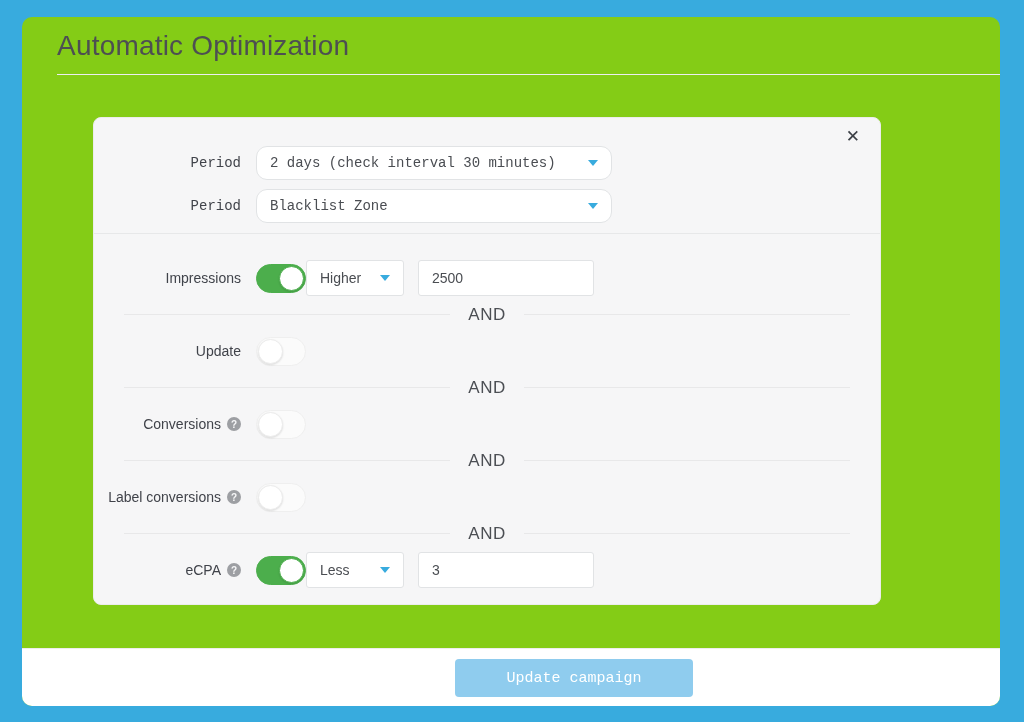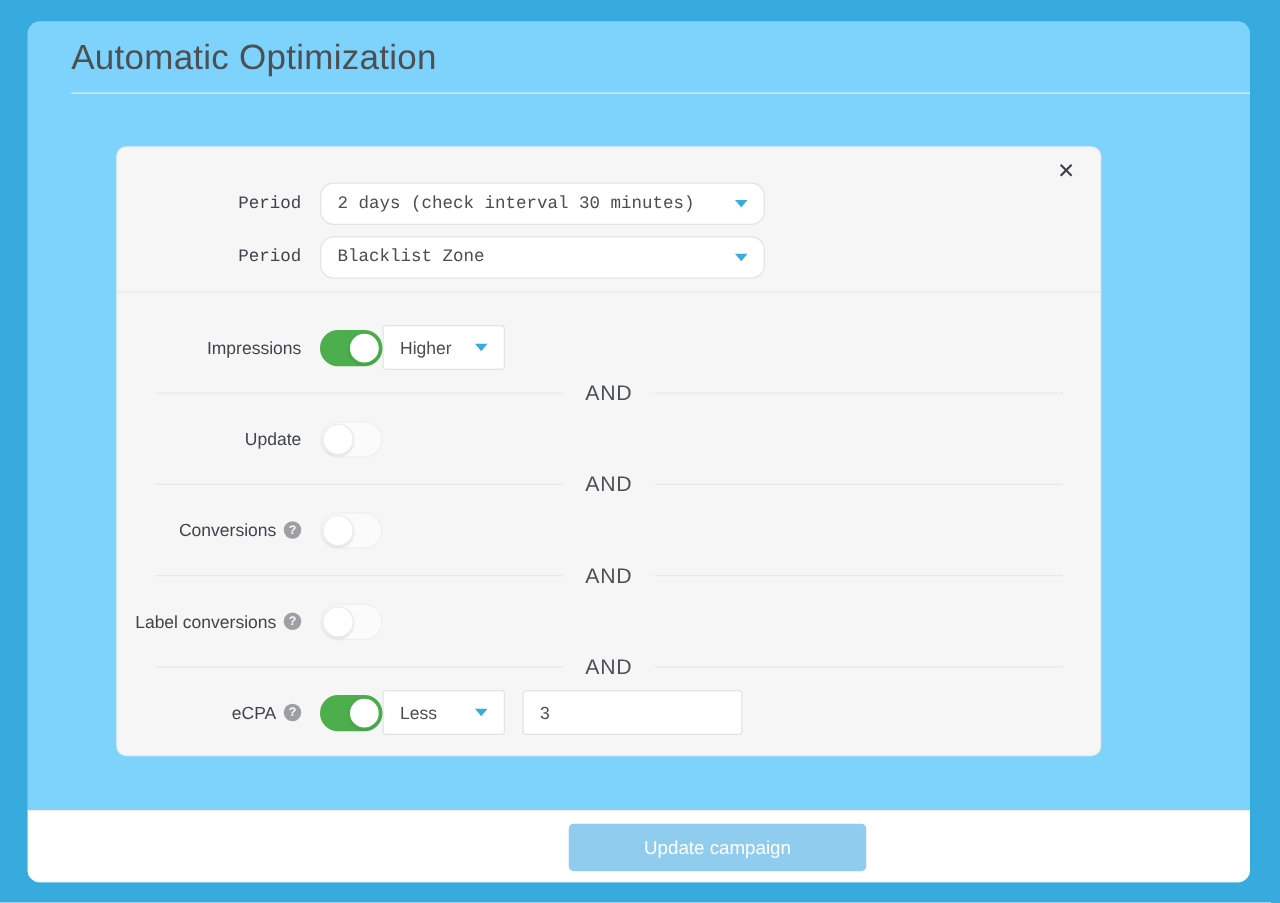--- a/index.html
+++ b/index.html
@@ -7,21 +7,21 @@
   body {
     background:#38abde;
     font-family:"Liberation Sans", sans-serif;
     position:relative;
     overflow:hidden;
   }
   .card {
     position:absolute;
     left:22px; top:17px;
     width:978px; height:689px;
-    background:#7dd3fc;
+    background:#84cc16;
     border-radius:10px;
     overflow:hidden;
   }
   
   .header {
     margin:0 0 0 35px;
     padding:13px 0 12px 0;
     border-bottom:1px solid #eceef0;
   }
   .page-title {
@@ -187,21 +187,21 @@
   }
   .update-btn {
     position:absolute;
     left:433px; top:10px;
     width:238px; height:38px;
     background:#8fccee;
     color:#ffffff;
     font-size:15px;
     border:none;
     border-radius:4px;
-    font-family:Liberation Sans, sans-serif;
+    font-family:Liberation Mono, monospace;
     cursor:pointer;
   }
 </style>
 </head>
 <body>
 
 <div class="card">
 
   <div class="header">
     <h1 class="page-title">Automatic Optimization</h1>
@@ -235,20 +235,21 @@
         <span class="cond-label">
           <span>Impressions</span>
         </span>
         <div class="toggle on">
             <span class="knob"></span>
           </div>
         <div class="select select-op">
           <span>Higher</span>
           <span class="caret"></span>
         </div>
+        <input class="value-input" type="text" value="2500" style="">
       </div>
 
       <div class="and-sep">
         <span class="line"></span>
         <span class="and-text">AND</span>
         <span class="line"></span>
       </div>
 
       <div class="cond-row">
         <span class="cond-label">

